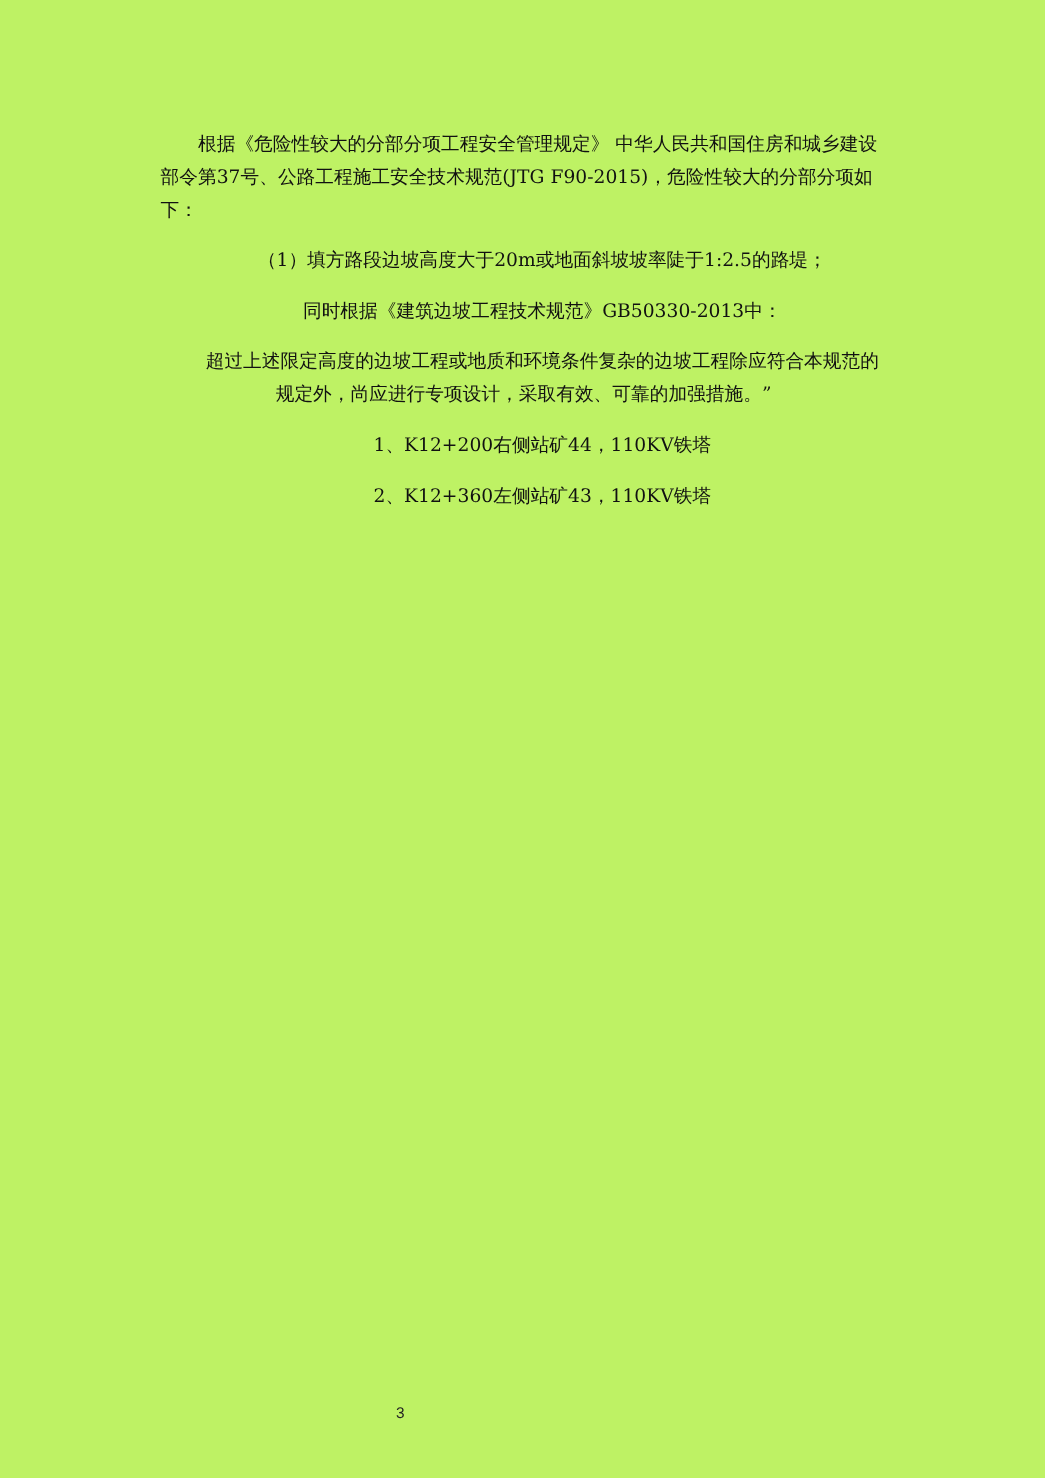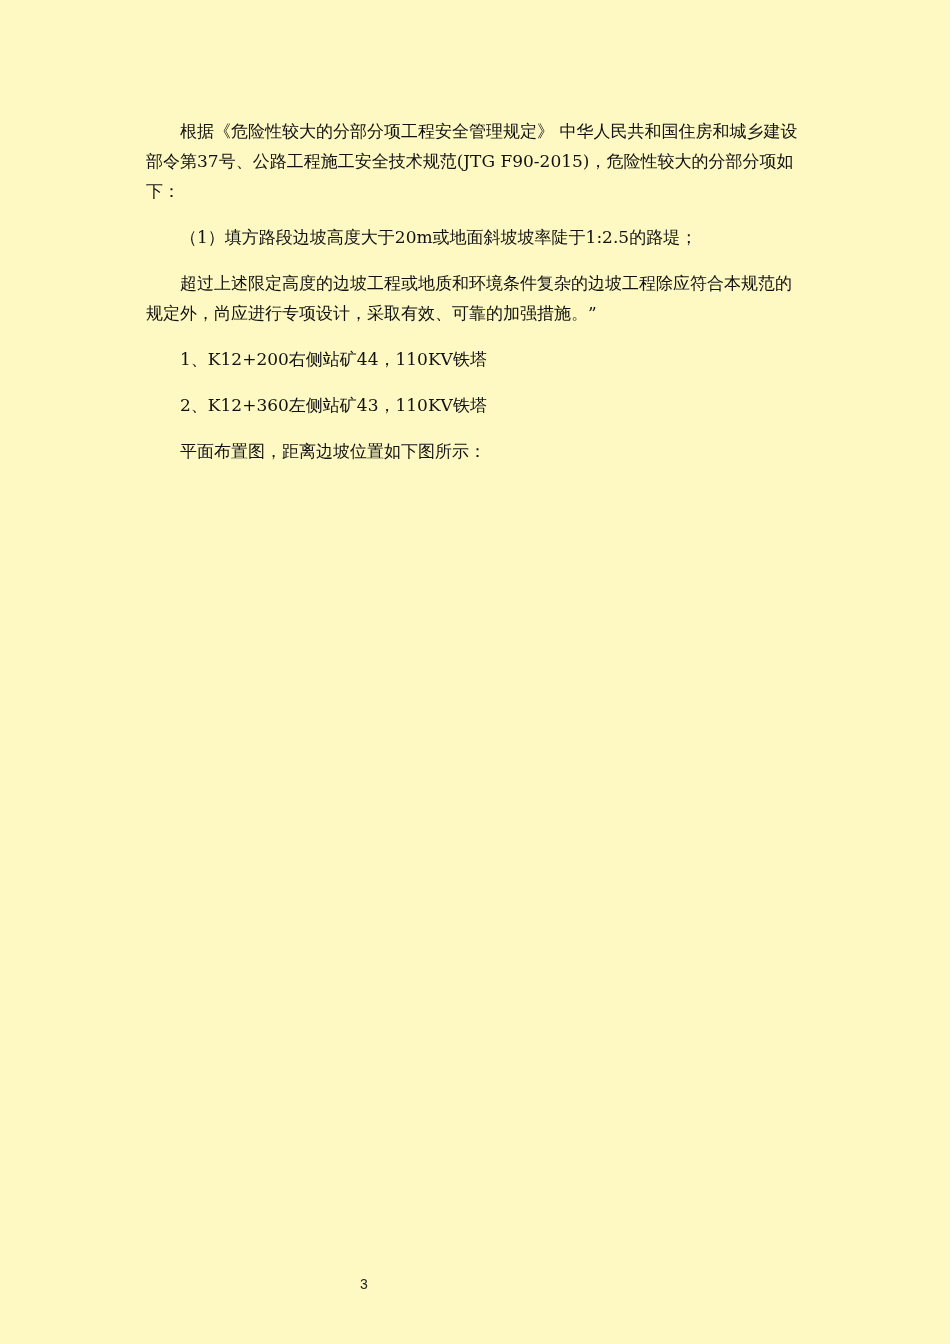--- a/index.html
+++ b/index.html
@@ -1,38 +1,38 @@
 <!DOCTYPE html>
 <html><head>
   <meta charset="utf-8">
   <style>
     html, body { margin: 0; padding: 0; background: #ffffff; }
     body { width: 950px; height: 1344px; position: relative; overflow: hidden; }
     .page {
-      position: absolute; left: 0; top: 0; width: 950px; height: 1344px; background: #fef9c3;
+      position: absolute; left: 0; top: 0; width: 950px; height: 1344px; background: #bef264;
     }
     .content {
       position: absolute; left: 146px; top: 116px; width: 660px;
       font-family: "DejaVu Serif", "Liberation Serif", serif;
       font-size: 17px; color: #111111;
     }
     .p { margin: 0; line-height: 30px; }
     .indent { text-indent: 34px; }
-    .gap { margin-top: 16px; }
+    .gap { margin-top: 16px; text-align: center; }
     .page-number {
       position: absolute; left: 360px; top: 1276px;
       font-family: "Liberation Sans", sans-serif; font-size: 14px; color: #222222;
     }
   </style>
 </head>
 <body>
 
 <div class="page">
   <div class="content">
     <p class="p indent">根据《危险性较大的分部分项工程安全管理规定》 中华人民共和国住房和城乡建设部令第37号、公路工程施工安全技术规范(JTG F90-2015)，危险性较大的分部分项如下：</p>
     <p class="p indent gap">（1）填方路段边坡高度大于20m或地面斜坡坡率陡于1:2.5的路堤；</p>
+    <p class="p indent gap">同时根据《建筑边坡工程技术规范》GB50330-2013中：</p>
     <p class="p indent gap">超过上述限定高度的边坡工程或地质和环境条件复杂的边坡工程除应符合本规范的规定外，尚应进行专项设计，采取有效、可靠的加强措施。”</p>
     <p class="p indent gap">1、K12+200右侧站矿44，110KV铁塔</p>
     <p class="p indent gap">2、K12+360左侧站矿43，110KV铁塔</p>
-    <p class="p indent gap"> 平面布置图，距离边坡位置如下图所示：</p>
   </div>
   <div class="page-number">3</div>
 </div>
 
 </body></html>

